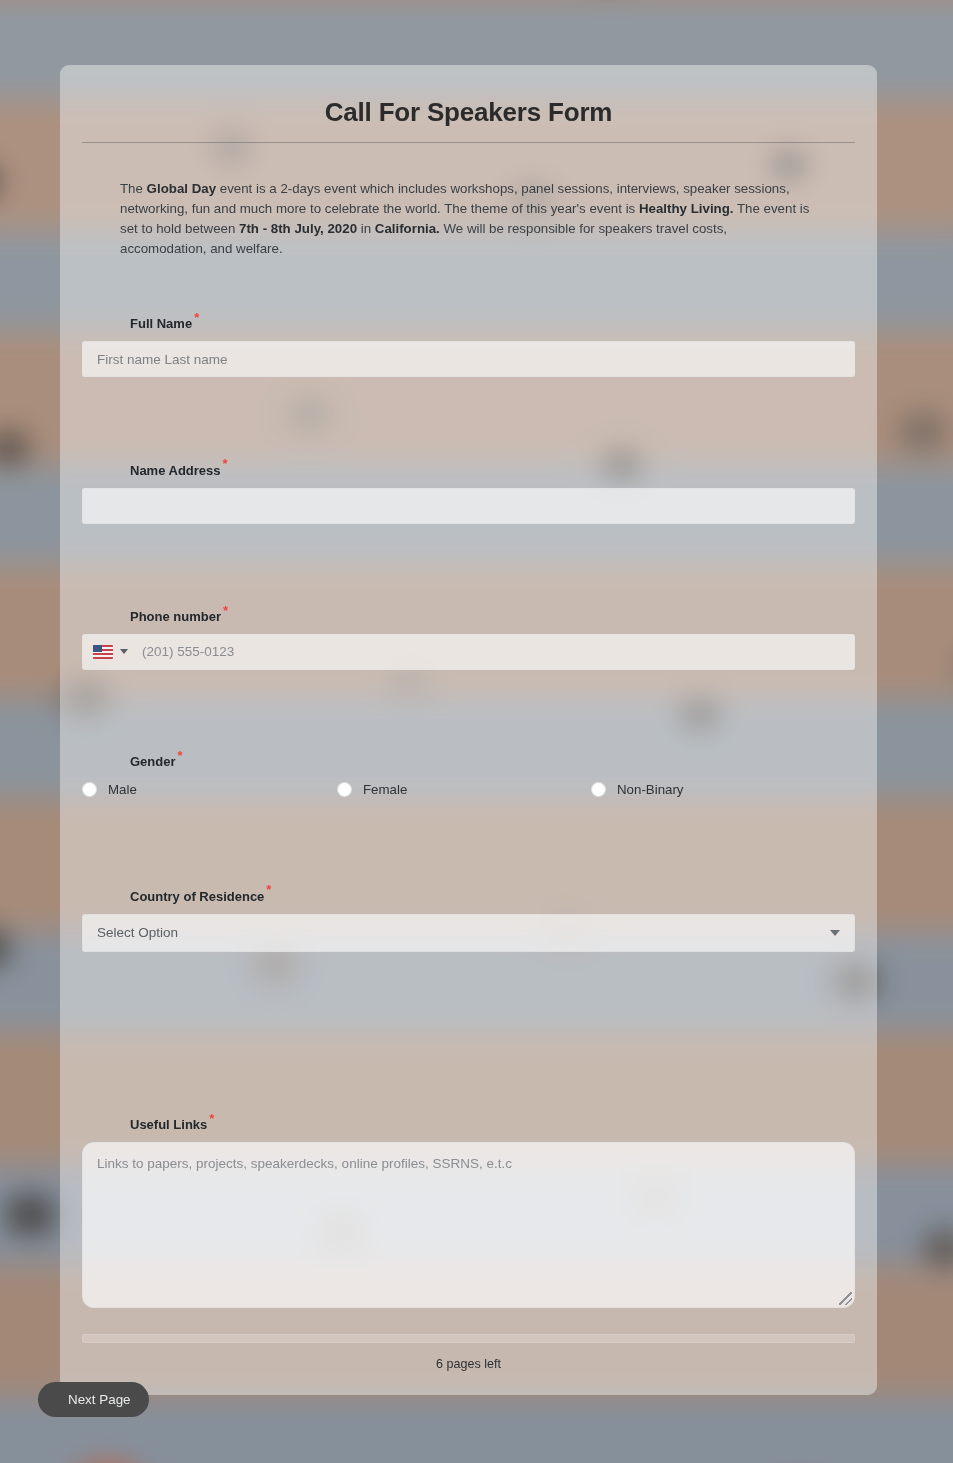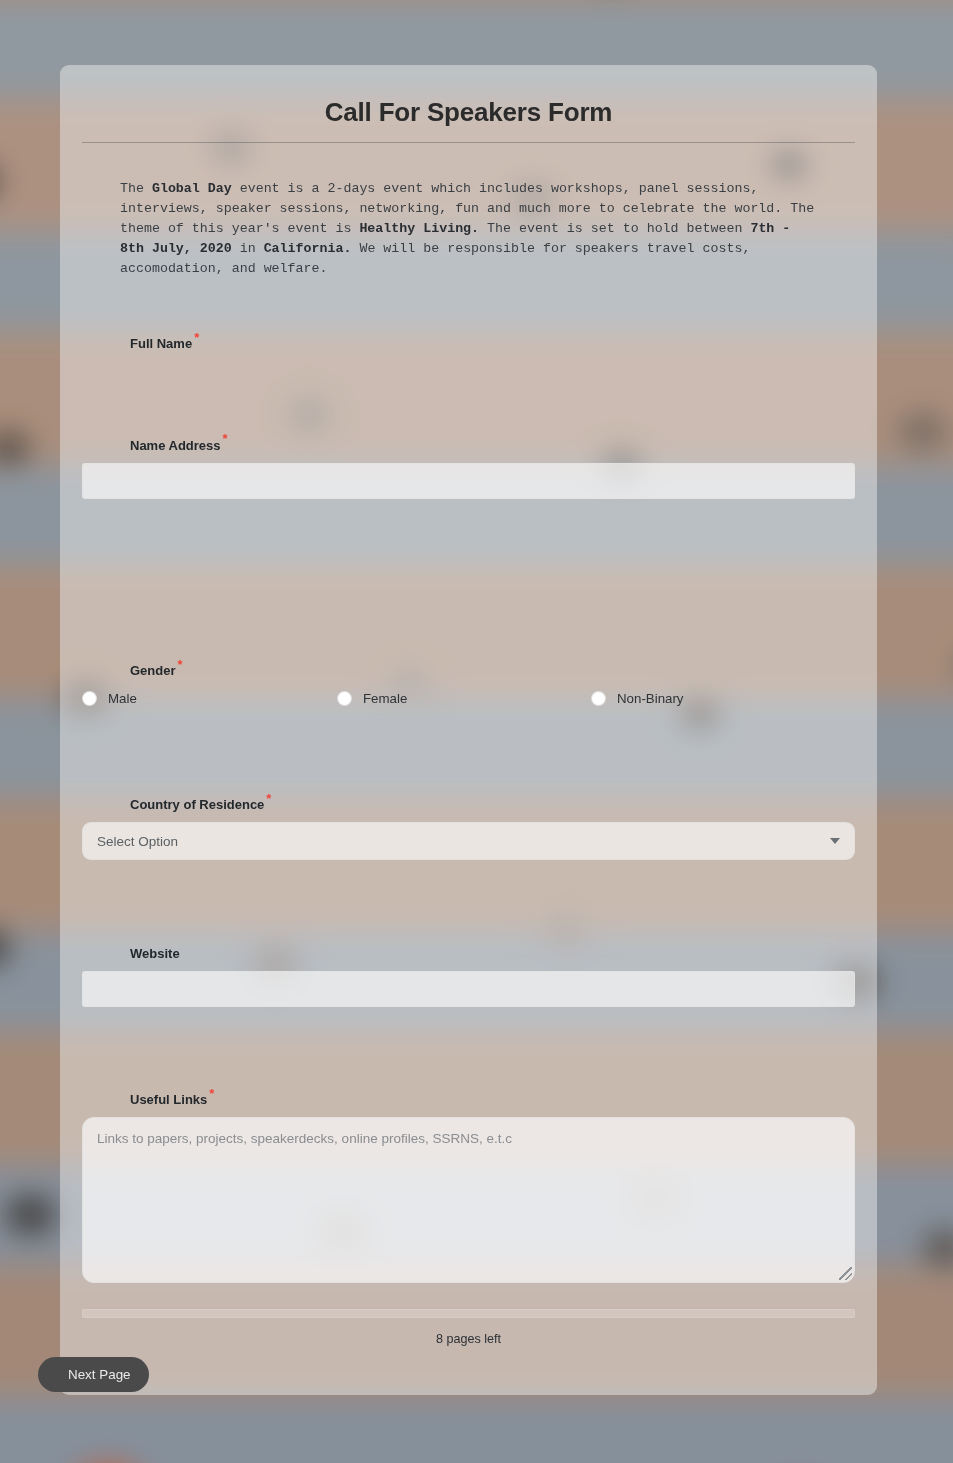--- a/index.html
+++ b/index.html
@@ -105,21 +105,20 @@
     height: 1px;
     background: rgba(90,90,90,0.45);
     margin: 0 0 0 0;
   }
 
   .intro {
     margin: 36px 38px 0 38px;
     font-size: 13.3px;
     line-height: 20px;
     color: #3a3f44;
-    font-family: Liberation Mono, monospace;
   }
   .intro b { font-weight: bold; color: #2a2e33; }
 
   
   .fields { margin-top: 52px; }
 
   .field { margin-bottom: 0; }
 
   .flabel {
     font-size: 13px;
@@ -212,21 +211,21 @@
     font-size: 13.3px;
     color: #2e3337;
   }
 
   
   .select-box {
     margin-top: 9px;
     height: 38px;
     background: rgba(255,255,255,0.62);
     border: 1px solid rgba(222,222,222,0.8);
-    border-radius: 9px;
+    border-radius: 3px;
     display: flex;
     align-items: center;
     justify-content: space-between;
     padding: 0 14px;
   }
   .select-value { font-size: 13.5px; color: #5b6064; }
   .caret-lg {
     width: 0; height: 0;
     border-left: 5px solid transparent;
     border-right: 5px solid transparent;
@@ -299,31 +298,45 @@
   <div class="divider"></div>
 
   <p class="intro">
     <span>The </span><b>Global Day</b><span> event is a 2-days event which includes workshops, panel sessions, interviews, speaker sessions, networking, fun and much more to celebrate the world. The theme of this year's event is </span><b>Healthy Living.</b><span> The event is set to hold between </span><b>7th - 8th July, 2020</b><span> in </span><b>California.</b><span> We will be responsible for speakers travel costs, accomodation, and welfare.</span>
   </p>
 
   <div class="fields">
 
     <div class="field">
       <span class="flabel">Full Name</span><span class="req">*</span>
+      <div class="input-box">
+        <span>First name Last name</span>
+      </div>
     </div>
     <div class="spacer-full"></div>
 
     <div class="field">
       <span class="flabel">Name Address</span><span class="req">*</span>
       <div class="input-box">
         <span></span>
       </div>
     </div>
     <div class="spacer-email"></div>
 
+    <div class="field">
+      <span class="flabel">Phone number</span><span class="req">*</span>
+      <div class="input-box phone-box">
+        <span class="flag">
+          <span class="stripes"></span>
+          <span class="canton"></span>
+        </span>
+        <span class="caret-sm"></span>
+        <span class="phone-ph">(201) 555-0123</span>
+      </div>
+    </div>
     <div class="spacer-phone"></div>
 
     <div class="field">
       <span class="flabel">Gender</span><span class="req">*</span>
       <div class="radio-row">
         <div class="radio-item r1">
           <span class="radio-dot"></span>
           <span class="radio-label">Male</span>
         </div>
         <div class="radio-item r2">
@@ -340,38 +353,32 @@
 
     <div class="field">
       <span class="flabel">Country of Residence</span><span class="req">*</span>
       <div class="select-box">
         <span class="select-value">Select Option</span>
         <span class="caret-lg"></span>
       </div>
     </div>
     <div class="spacer-country"></div>
 
-    <div class="field">
-      <span class="flabel">Website</span><span class="req"></span>
-      <div class="input-box">
-        <span></span>
-      </div>
-    </div>
     <div class="spacer-website"></div>
 
     <div class="field">
       <span class="flabel">Useful Links</span><span class="req">*</span>
       <div class="textarea-box">
         <span>Links to papers, projects, speakerdecks, online profiles, SSRNS, e.t.c</span>
         <span class="resize-grip"></span>
       </div>
     </div>
 
   </div>
 
   <div class="footer">
     <div class="progress-track"></div>
-    <div class="pages-left">8 pages left</div>
+    <div class="pages-left">6 pages left</div>
     <div class="next-page-btn">Next Page</div>
 
   </div>
 
 </div>
 
 </body></html>

